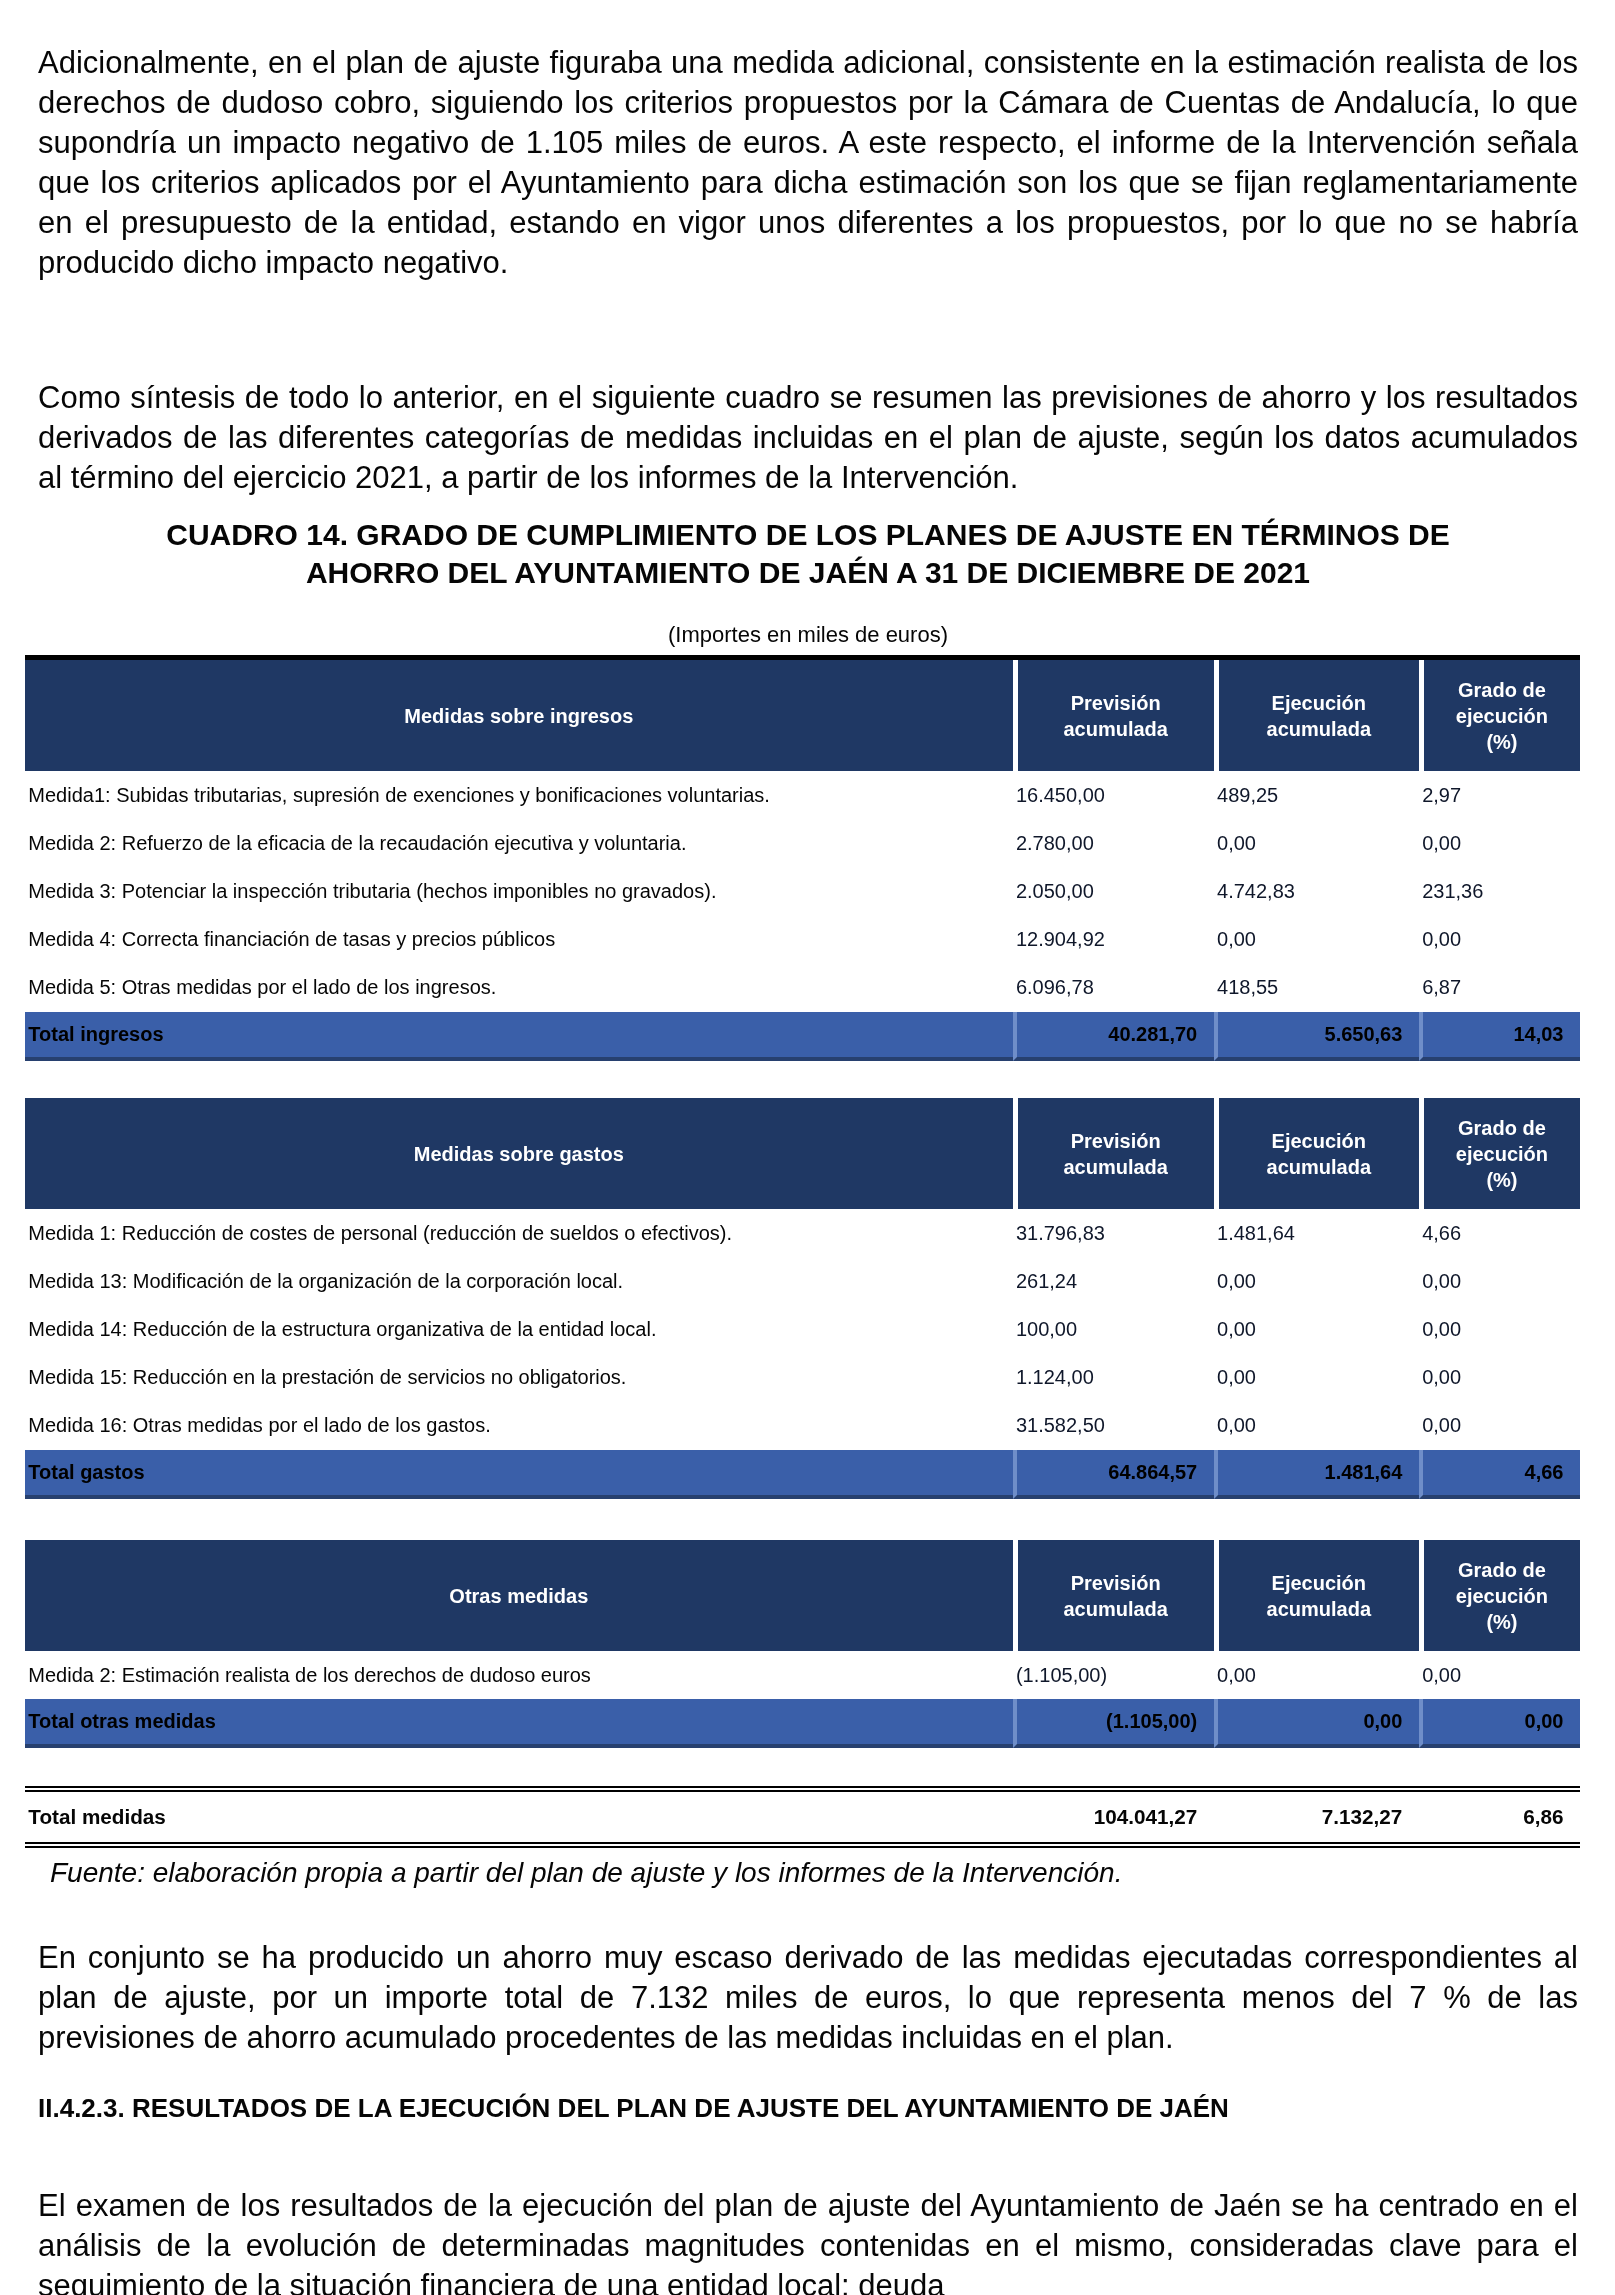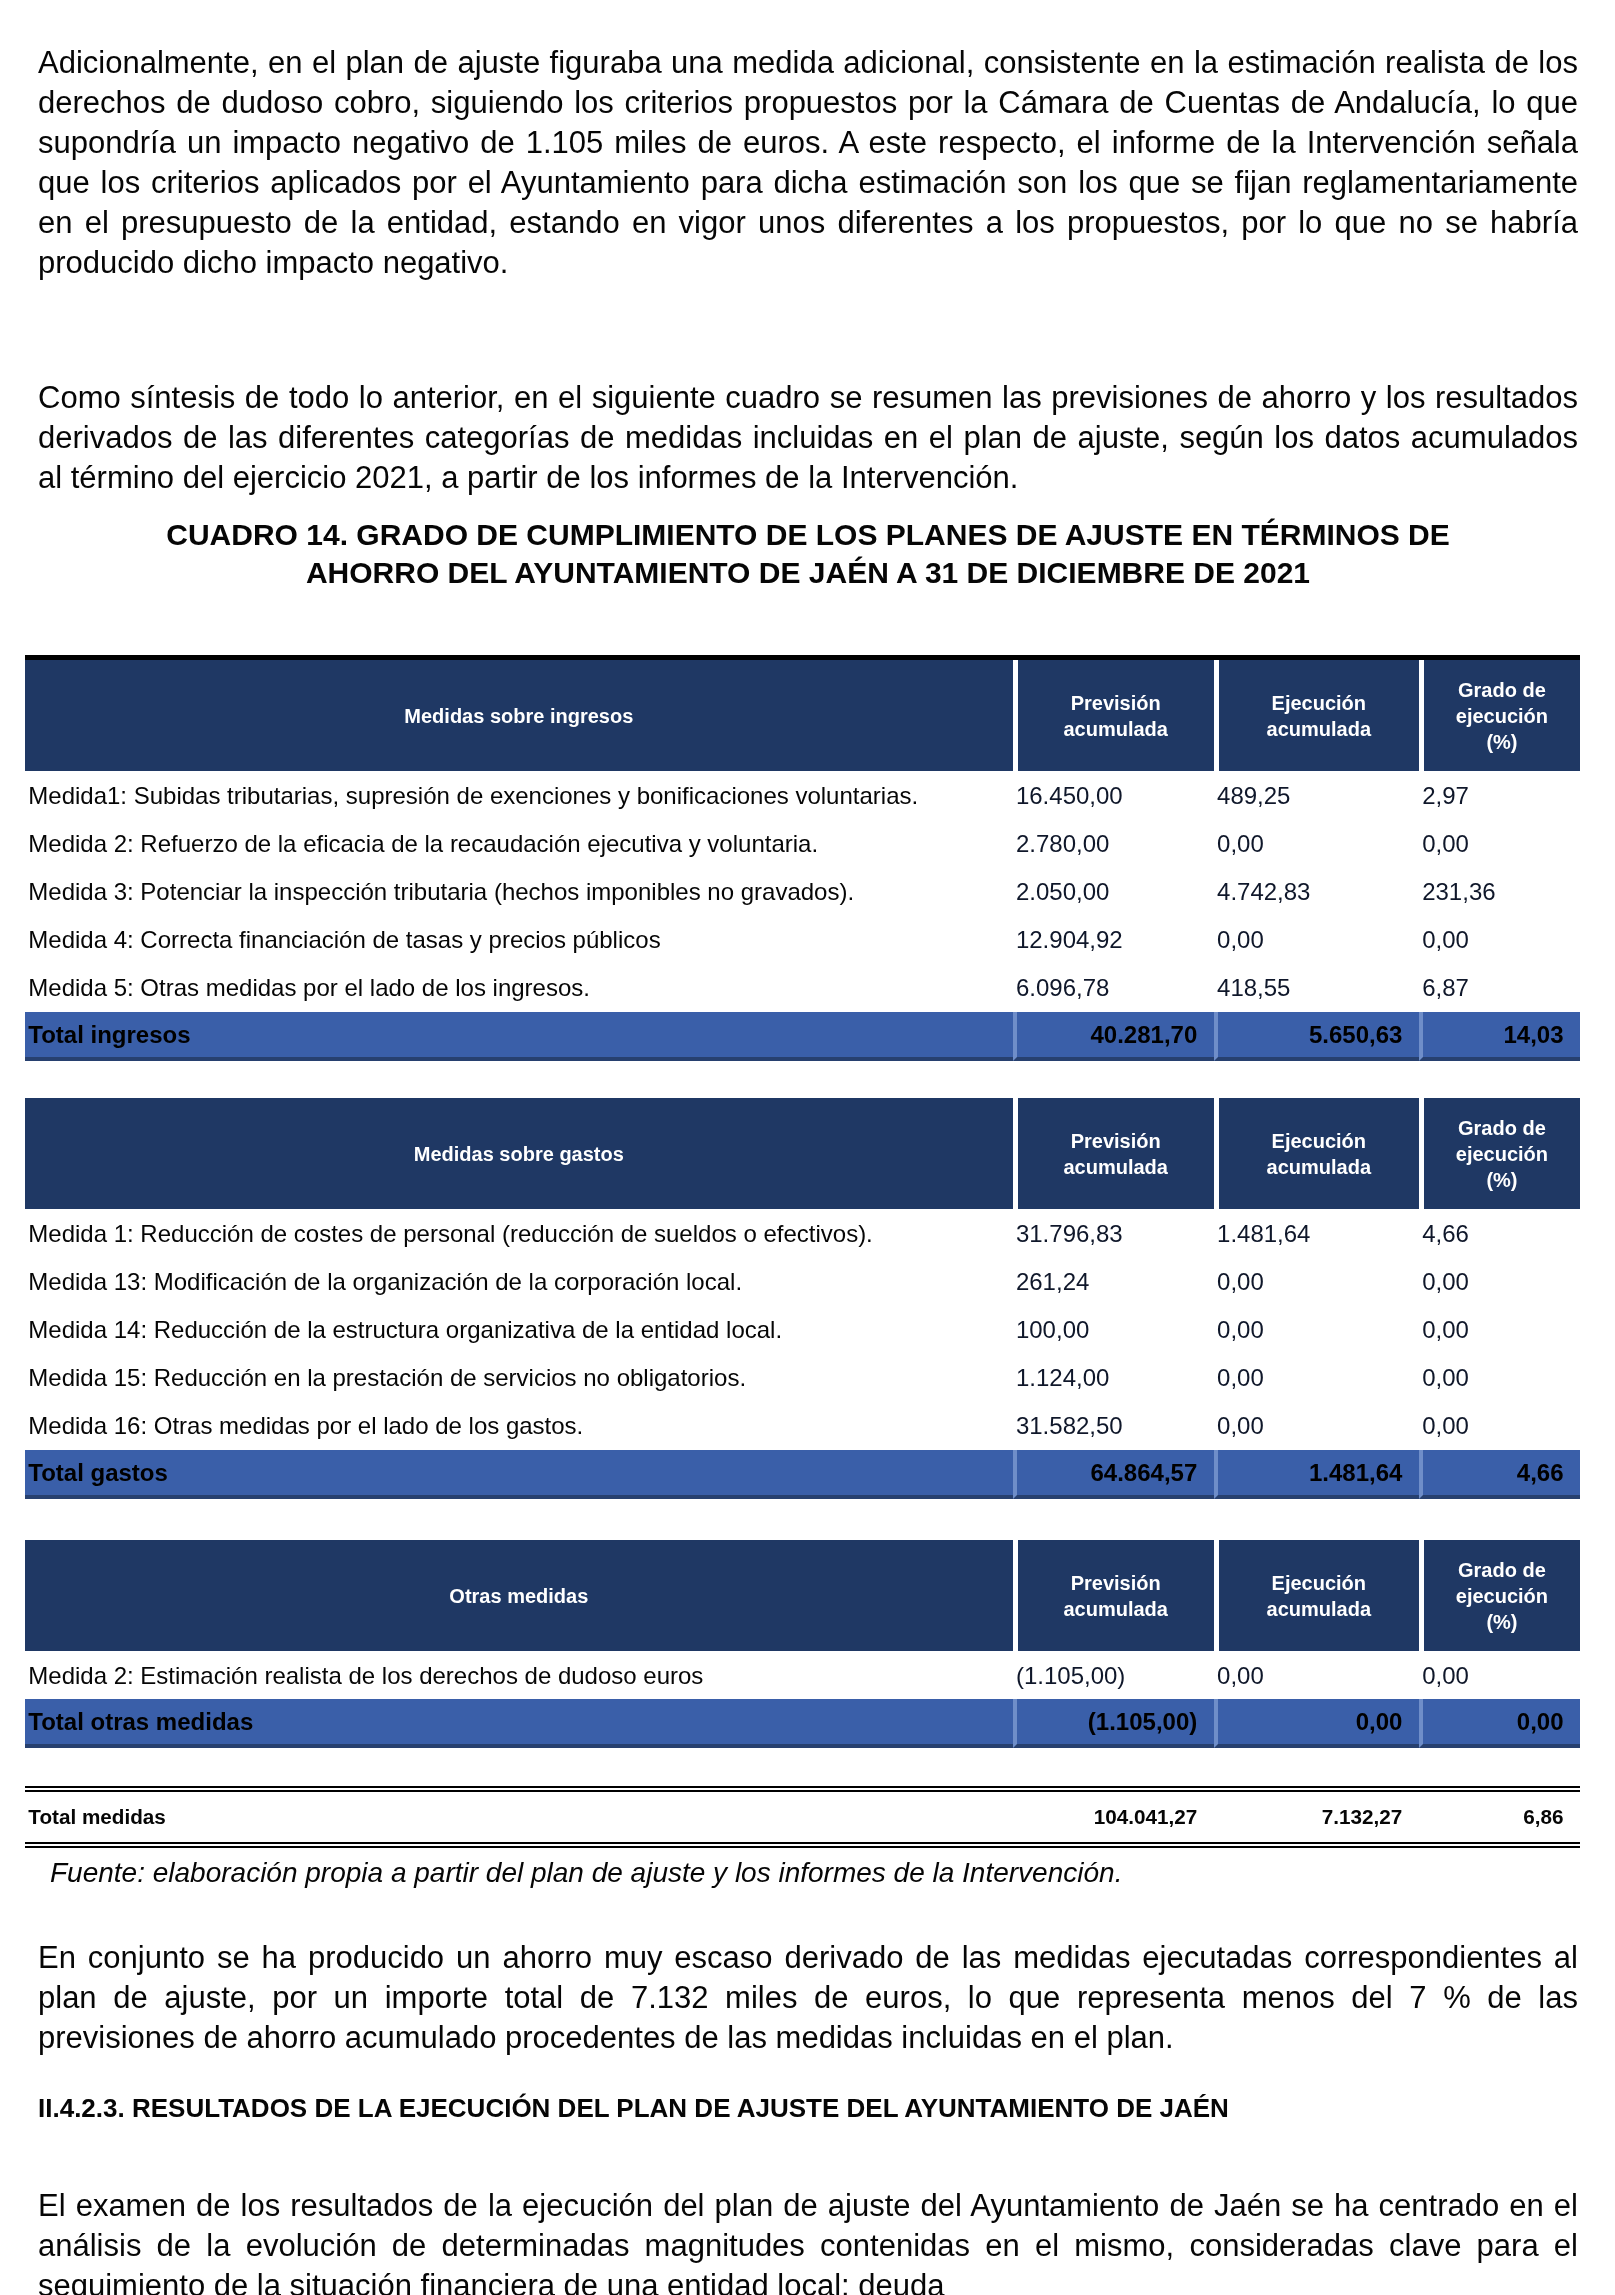--- a/index.html
+++ b/index.html
@@ -29,21 +29,21 @@
   .t3{top:1540px;}
   table.meas{border-collapse:separate;border-spacing:0;width:1555px;table-layout:fixed;}
   table.meas.first{border-top:5.8px solid #000;}
   col.c1{width:987px;} col.c2{width:201px;} col.c3{width:205px;} col.c4{width:161px;}
   table.meas th{
     background:var(--header-bg,#1f3864);color:#ffffff;font-weight:bold;
     font-size:20px;line-height:26px;text-align:center;vertical-align:middle;
     padding:16.5px 18px;border:0;
   }
   table.meas th + th{border-left:5.8px solid #ffffff;}
-  table.meas td{font-size:24px;line-height:25px;vertical-align:middle;border:0;margin-top:46px;}
+  table.meas td{font-size:20px;line-height:25px;vertical-align:middle;border:0;margin-top:46px;}
   table.meas tbody td{padding:11.6px 16.5px 11.6px 3.3px;}
   table.meas tbody td.cell-label{text-align:left;padding-left:3.3px;color:#060606;}
   table.meas tbody td.cell-num{color:#0f172a;}
   table.meas tr.total-row td{
     background:var(--total-bg,#3a5fa9);font-weight:bold;color:#000;
     padding:10px 16.5px 10px 3.3px;border-bottom:4.1px solid #27406f;
   }
   table.meas tr.total-row td + td{border-left:4.1px solid #6f8ec9;}
   table.meas tr.total-row td.cell-num{text-align:right;}
   .grand{
@@ -67,20 +67,21 @@
 <body>
 
 <div class="page">
 
   <p class="para p1">Adicionalmente, en el plan de ajuste figuraba una medida adicional, consistente en la estimación realista de los derechos de dudoso cobro, siguiendo los criterios propuestos por la Cámara de Cuentas de Andalucía, lo que supondría un impacto negativo de 1.105 miles de euros. A este respecto, el informe de la Intervención señala que los criterios aplicados por el Ayuntamiento para dicha estimación son los que se fijan reglamentariamente en el presupuesto de la entidad, estando en vigor unos diferentes a los propuestos, por lo que no se habría producido dicho impacto negativo.</p>
 
   <p class="para p2">Como síntesis de todo lo anterior, en el siguiente cuadro se resumen las previsiones de ahorro y los resultados derivados de las diferentes categorías de medidas incluidas en el plan de ajuste, según los datos acumulados al término del ejercicio 2021, a partir de los informes de la Intervención.</p>
 
   <div class="cuadro-title">CUADRO 14. GRADO DE CUMPLIMIENTO DE LOS PLANES DE AJUSTE EN TÉRMINOS DE AHORRO DEL AYUNTAMIENTO DE JAÉN A 31 DE DICIEMBRE DE 2021</div>
 
+  <div class="units-note">(Importes en miles de euros)</div>
 
   <div class="tblwrap t1">
     <table class="meas first">
       <colgroup>
           <col class="c1">
           <col class="c2">
           <col class="c3">
           <col class="c4">
         </colgroup>
       <thead>

